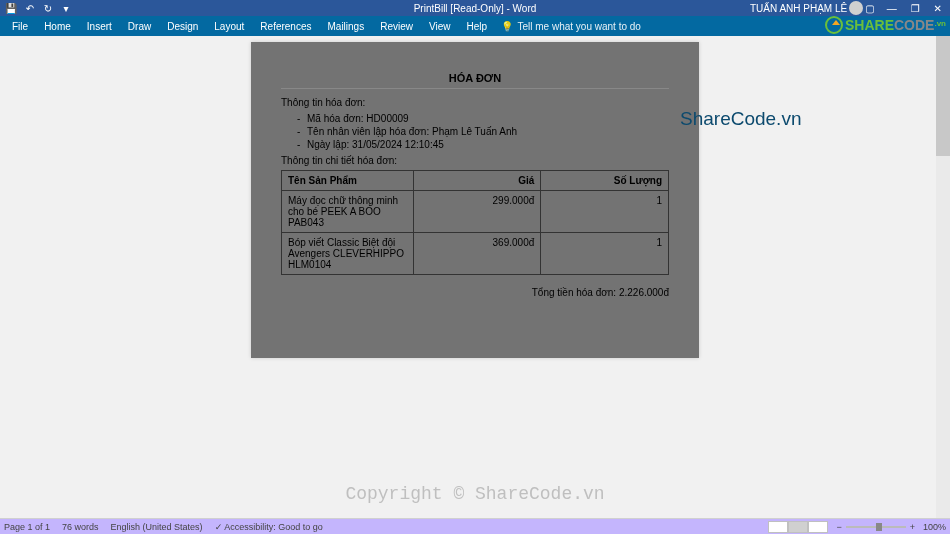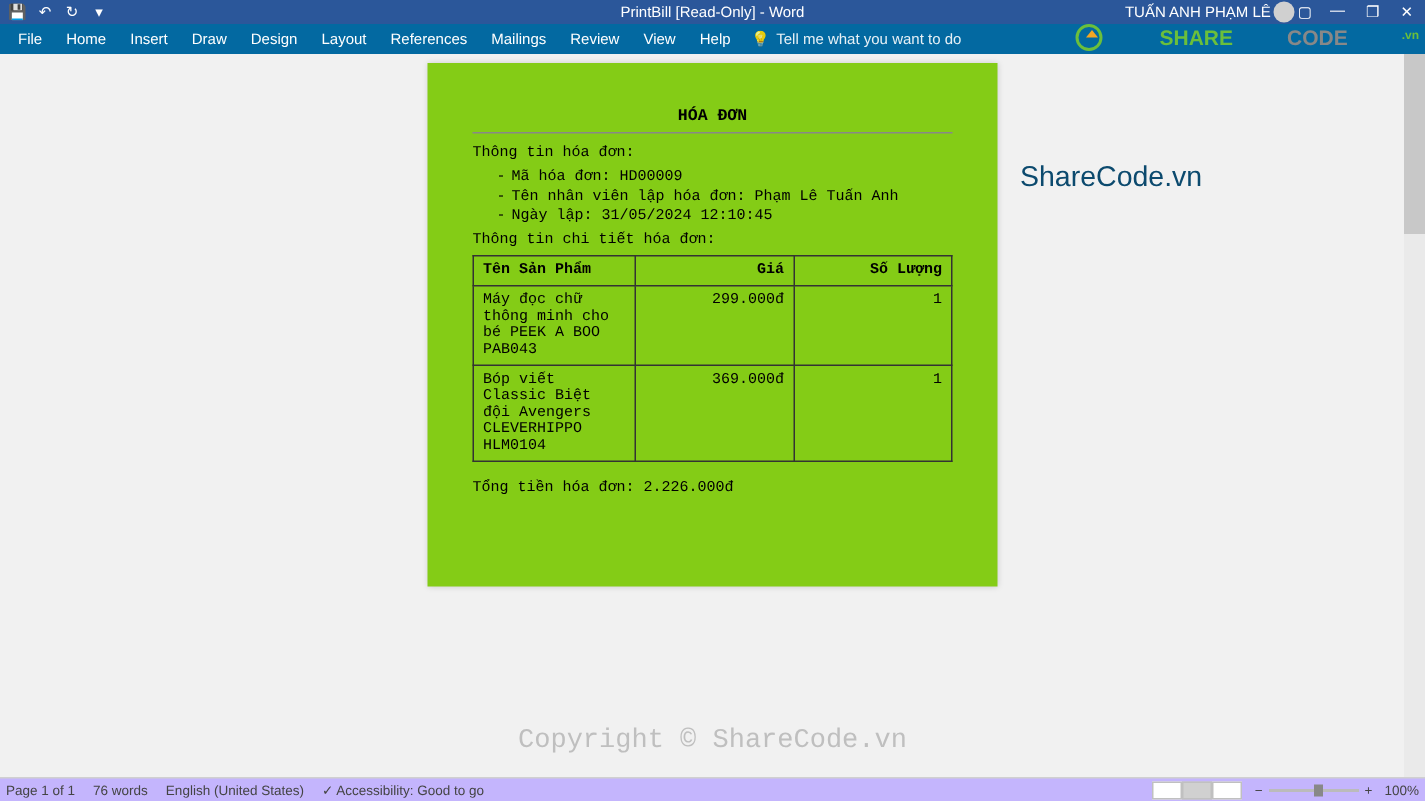--- a/index.html
+++ b/index.html
@@ -15,38 +15,38 @@
 .avatar { width: 14px; height: 14px; border-radius: 50%; background: #d0d0d0; display: inline-block; }
 
 
 .ribbon-tabs { background: #0369a1; height: 20px; display: flex; align-items: center; color: #fff; font-size: 10px; padding: 0 4px; }
 .ribbon-tabs .tab { padding: 3px 8px; cursor: pointer; }
 .ribbon-tabs .tell { display: flex; align-items: center; margin-left: 6px; opacity: .9; }
 .ribbon-tabs .bulb { margin-right: 4px; }
 
 
 .workspace { position: absolute; top: 36px; left: 0; right: 0; bottom: 16px; background: #f1f1f1; overflow: auto; }
-.page { background: #84cc16; width: 380px; margin: 6px auto 20px auto; box-shadow: 0 0 4px rgba(0,0,0,.15); padding: 30px 30px 60px 30px; font-family: Liberation Mono, monospace; font-size: 10px; color: #000; position: relative; }
+.page { background: #737373; width: 448px; margin: 6px auto 20px auto; box-shadow: 0 0 4px rgba(0,0,0,.15); padding: 30px 30px 60px 30px; font-family: Liberation Sans, sans-serif; font-size: 10px; color: #000; position: relative; }
 .page h2 { text-align: center; font-weight: bold; font-size: 11px; margin-bottom: 4px; }
 .hr { border-top: 1px solid #888; margin: 2px 0 8px 0; }
 .section-label { font-size: 10px; margin: 4px 0; }
 .info-list { margin: 0 0 4px 16px; }
 .info-list li { list-style: none; position: relative; padding: 1px 0 1px 10px; }
 .info-list li::before { content: "-"; position: absolute; left: 0; }
 .tbl { width: 100%; border-collapse: collapse; margin-top: 2px; }
 .tbl th, .tbl td { border: 1px solid #333; padding: 4px 6px; font-size: 10px; vertical-align: top; }
 .tbl th:nth-child(1) { text-align: left; width: 34%; }
 .tbl th:nth-child(2), .tbl td:nth-child(2) { text-align: right; width: 33%; }
 .tbl th:nth-child(3), .tbl td:nth-child(3) { text-align: right; width: 33%; }
-.total { margin-top: 12px; font-size: 10px; }
+.total { text-align: right; margin-top: 12px; font-size: 10px; }
 
 
 .wm1 { position: absolute; top: 108px; left: 680px; color: #0c4a6e; font-size: 19px; font-weight: 500; font-family: "Segoe UI", sans-serif; pointer-events: none; }
 .wm2 { position: absolute; bottom: 30px; left: 50%; transform: translateX(-50%); color: #bfbfbf; font-size: 18px; font-weight: 500; font-family: Liberation Mono, monospace; pointer-events: none; white-space: nowrap; }
-.logo-sc { position: absolute; top: 16px; right: 4px; font-weight: bold; font-family: "Segoe UI", sans-serif; font-size: 14px; display: flex; align-items: center; pointer-events: none; gap: 36px; }
+.logo-sc { position: absolute; top: 16px; right: 4px; font-weight: bold; font-family: "Segoe UI", sans-serif; font-size: 14px; display: flex; align-items: center; pointer-events: none; }
 .logo-sc .green { color: #6bbf3b; }
 .logo-sc .gray { color: #888; }
 .logo-sc .vn { color: #6bbf3b; font-size: 8px; margin-top: -4px; }
 .logo-ring { width: 18px; height: 18px; border: 2px solid #6bbf3b; border-radius: 50%; margin-right: 2px; position: relative; }
 .logo-ring::after { content: ""; position: absolute; top: 2px; left: 5px; border-left: 4px solid transparent; border-right: 4px solid transparent; border-bottom: 5px solid #f5a623; }
 
 
 .statusbar { position: absolute; bottom: 0; left: 0; right: 0; height: 16px; background: #c4b5fd; border-top: 1px solid #d0d0d0; display: flex; align-items: center; font-size: 9px; color: #444; padding: 0 4px; }
 .statusbar .left { display: flex; gap: 12px; align-items: center; }
 .statusbar .right { margin-left: auto; display: flex; align-items: center; gap: 8px; }

